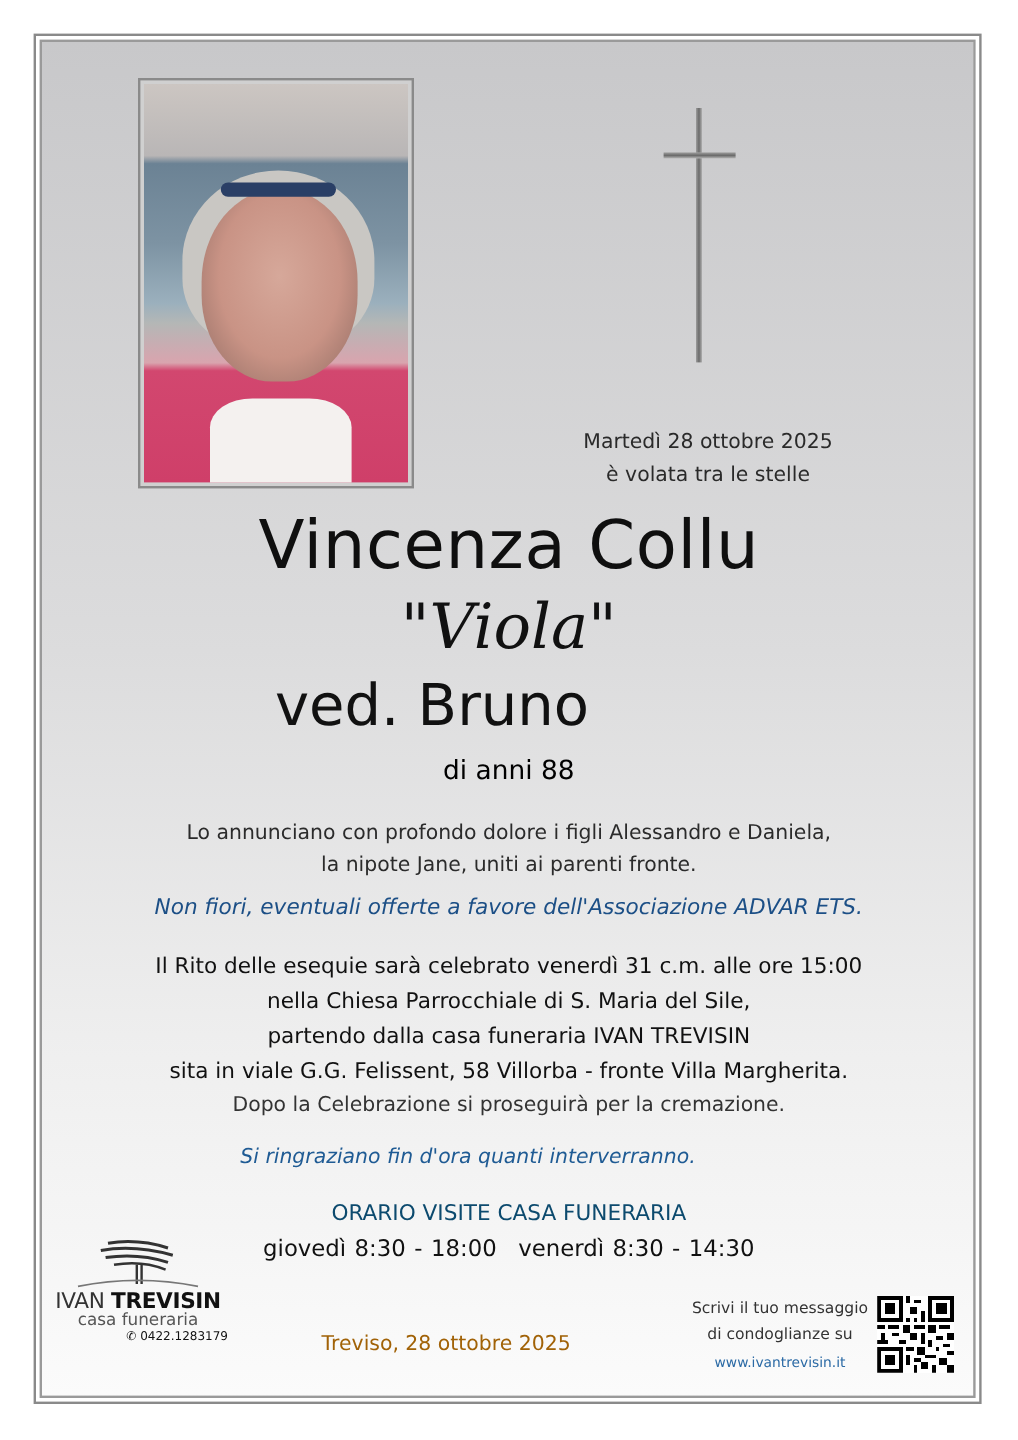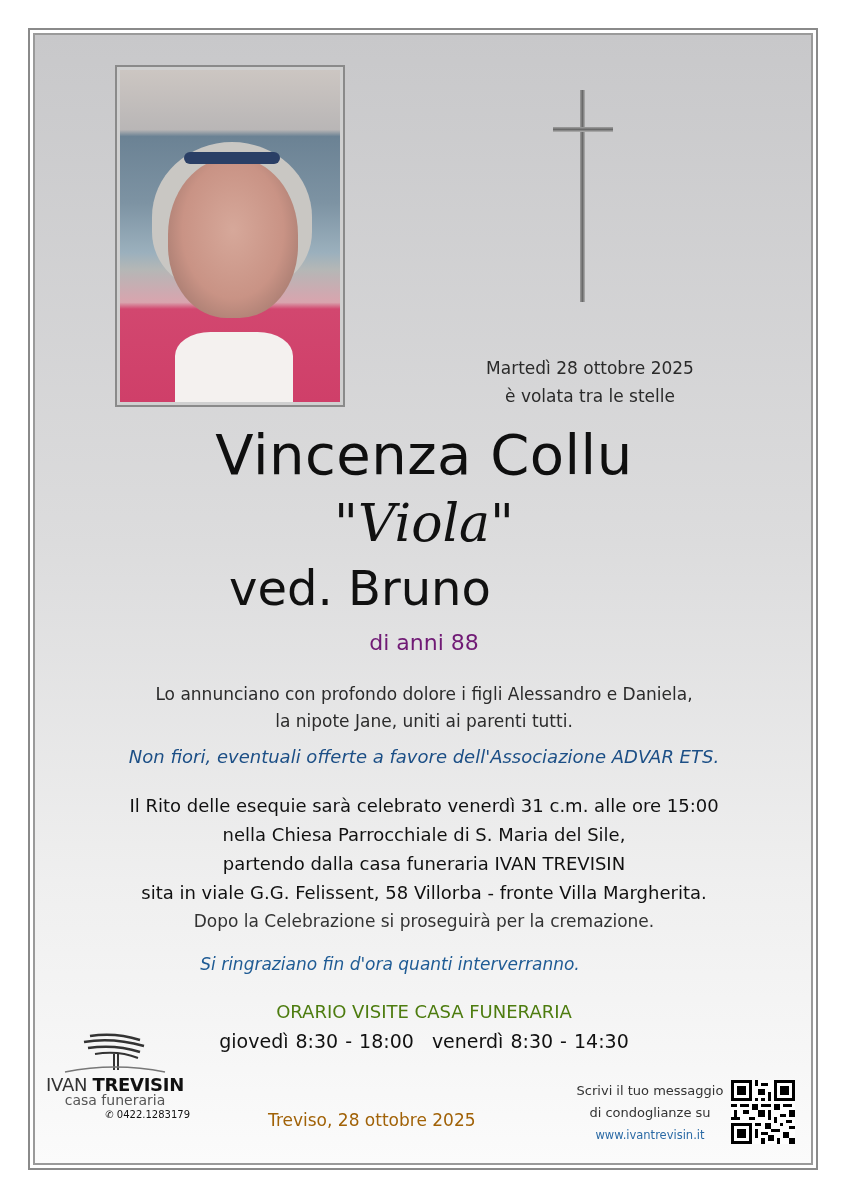--- a/index.html
+++ b/index.html
@@ -44,28 +44,28 @@
     background: #2a3f66; border-radius: 6px;
   }
 
   .cross-v { left: 580px; top: 90px; width: 5px; height: 212px; background: linear-gradient(to right, #9c9c9c, #6a6a6a, #b0b0b0); }
   .cross-h { left: 553px; top: 127px; width: 60px; height: 5px; background: linear-gradient(to bottom, #a0a0a0, #6a6a6a, #b5b5b5); }
 
   .date-death { left: 440px; top: 354px; width: 300px; font-size: 17px; color: #2a2a2a; line-height: 28px; }
   .name { left: 0; top: 422px; width: 848px; font-size: 56px; color: #0f0f0f; letter-spacing: 0.5px; }
   .nick { left: 0; top: 493px; width: 848px; font-family: "DejaVu Serif", serif; font-style: italic; font-size: 52px; color: #111; }
   .ved { left: 0; top: 560px; width: 720px; font-size: 48px; color: #111; }
-  .age { left: 0; top: 630px; width: 848px; font-size: 22px; color: #701a75; }
+  .age { left: 0; top: 630px; width: 848px; font-size: 22px; color: #000000; }
 
   .announce { left: 0; top: 681px; width: 848px; font-size: 17px; line-height: 27px; color: #2b2b2b; }
   .no-flowers { left: 0; top: 746px; width: 848px; font-size: 18px; font-style: italic; color: #1c4f86; }
   .ceremony { left: 0; top: 791px; width: 848px; font-size: 18px; line-height: 29px; color: #111; }
   .after { left: 0; top: 911px; width: 848px; font-size: 17px; color: #333; }
   .thanks { left: 0; top: 954px; width: 780px; font-size: 17px; font-style: italic; color: #1f5b94; }
-  .hours-title { left: 0; top: 1001px; width: 848px; font-size: 18px; color: #4d7c0f; }
+  .hours-title { left: 0; top: 1001px; width: 848px; font-size: 18px; color: #0c4a6e; }
   .hours { left: 0; top: 1030px; width: 848px; font-size: 19px; color: #111; word-spacing: 1px; }
   .hours span.gap { display: inline-block; width: 18px; }
 
   .logo { left: 40px; top: 1032px; width: 150px; }
   .logo-tree { position: relative; height: 42px; }
   .logo-name { font-size: 18px; color: #333; text-align: center; letter-spacing: -0.3px; }
   .logo-name b { color: #111; }
   .logo-sub { font-size: 14px; color: #555; text-align: center; margin-top: -3px; }
   .logo-phone { font-size: 10px; color: #111; text-align: right; margin-top: 1px; }
 
@@ -99,21 +99,21 @@
   <div>è volata tra le stelle</div>
 </div>
 
 <div class="abs name center">Vincenza Collu</div>
 <div class="abs nick center">"Viola"</div>
 <div class="abs ved center">ved. Bruno</div>
 <div class="abs age center">di anni 88</div>
 
 <div class="abs announce center">
   <div>Lo annunciano con profondo dolore i figli Alessandro e Daniela,</div>
-  <div>la nipote Jane, uniti ai parenti tutti.</div>
+  <div>la nipote Jane, uniti ai parenti fronte.</div>
 </div>
 
 <div class="abs no-flowers center">Non fiori, eventuali offerte a favore dell'Associazione ADVAR ETS.</div>
 
 <div class="abs ceremony center">
   <div>Il Rito delle esequie sarà celebrato venerdì 31 c.m. alle ore 15:00</div>
   <div>nella Chiesa Parrocchiale di S. Maria del Sile,</div>
   <div>partendo dalla casa funeraria IVAN TREVISIN</div>
   <div>sita in viale G.G. Felissent, 58 Villorba - fronte Villa Margherita.</div>
 </div>

